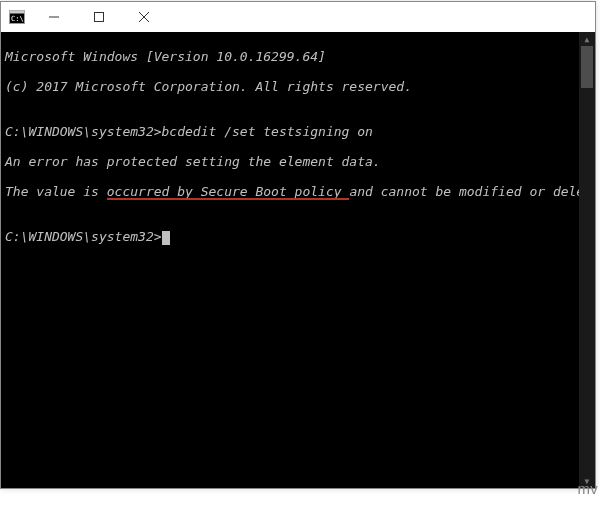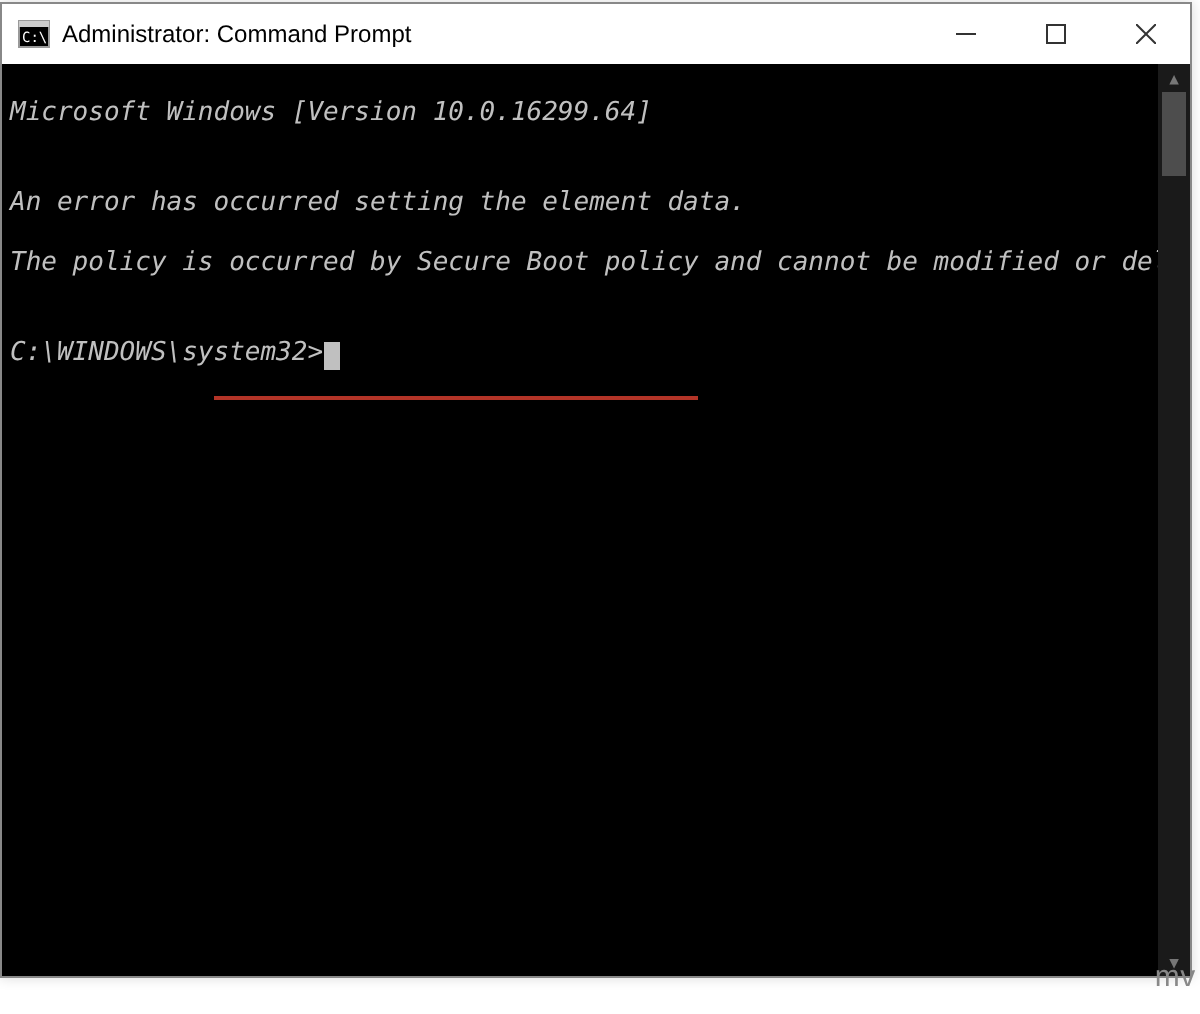--- a/index.html
+++ b/index.html
@@ -146,21 +146,20 @@
 <div class="window">
 
   <div class="titlebar">
     <span class="titlebar-icon">
       <svg viewBox="0 0 16 16">
         <rect x="0.5" y="1.5" width="15" height="13" fill="#000" stroke="#999" stroke-width="1"></rect>
         <rect x="0.5" y="1.5" width="15" height="3" fill="#ccc"></rect>
         <text x="2" y="12" font-size="7" fill="#fff" font-family="monospace">C:\</text>
       </svg>
     </span>
-    <span class="titlebar-text">Administrator: Command Prompt</span>
     <div class="window-controls">
       <div class="win-btn">
         <svg viewBox="0 0 10 10">
             <line x1="0" y1="5" x2="10" y2="5"></line>
           </svg>
       </div>
       <div class="win-btn">
         <svg viewBox="0 0 10 10">
             <rect x="0.5" y="0.5" width="9" height="9"></rect>
           </svg>
@@ -170,23 +169,25 @@
             <line x1="0" y1="0" x2="10" y2="10"></line>
             <line x1="10" y1="0" x2="0" y2="10"></line>
           </svg>
       </div>
     </div>
   </div>
 
   <div class="terminal">
     <div class="terminal-inner">
 <span class="line-group">Microsoft Windows [Version 10.0.16299.64]</span>
+<span class="line-group">(c) 2017 Microsoft Corporation. All rights reserved.</span>
 <span class="line-group"></span>
-<span class="line-group">An error has occurred setting the element data.</span>
-<span class="line-group"><span>The policy is </span><span id="hl">occurred by Secure Boot policy</span><span> and cannot be modified or deleted.</span></span>
+<span class="line-group"><span>C:\WINDOWS\system32&gt;</span><span>bcdedit /set testsigning on</span></span>
+<span class="line-group">An error has protected setting the element data.</span>
+<span class="line-group"><span>The value is </span><span id="hl">occurred by Secure Boot policy</span><span> and cannot be modified or deleted.</span></span>
 <span class="line-group"></span>
 <span class="line-group"><span>C:\WINDOWS\system32&gt;</span><span class="cursor"></span></span>
     </div>
 
     <div class="underline-red" id="redline" style="left: 105.75px; top: 166px; width: 242.641px;"></div>
 
     <div class="scrollbar">
       <div class="scroll-arrow up">▲</div>
       <div class="scrollbar-thumb"></div>
       <div class="scroll-arrow down">▼</div>

